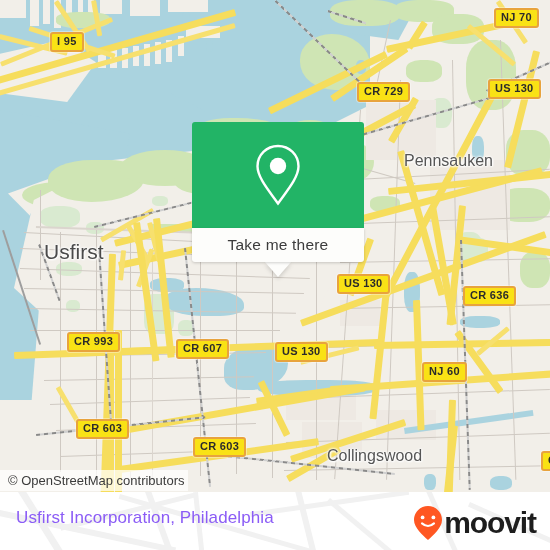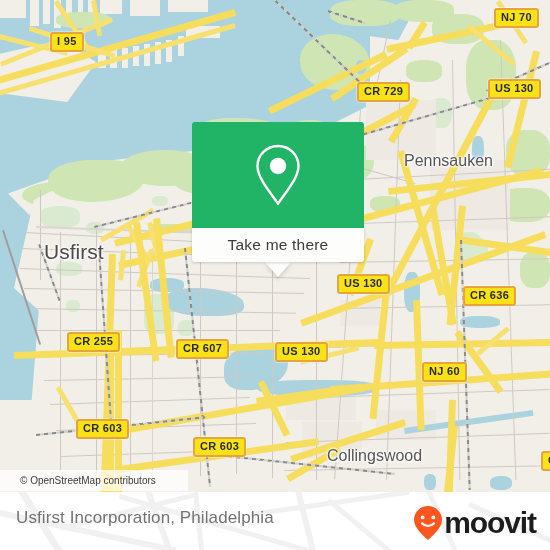--- a/index.html
+++ b/index.html
@@ -39,21 +39,21 @@
     position:absolute;color:#555;font-size:16px;white-space:nowrap;
     font-family:"Liberation Sans",sans-serif;
     text-shadow:0 0 3px #fff,0 0 3px #fff,0 0 2px #fff,1px 1px 2px #fff;
   }
   .place.big{font-size:21px;color:#4a4a4a;}
 
   
   .attrib{
     position:absolute;left:0;top:470px;width:188px;height:21px;
     background:rgba(255,255,255,.72);
-    font-size:10px;color:#3b3b3b;line-height:21px;padding-left:20px;
+    font-size:13px;color:#3b3b3b;line-height:21px;padding-left:8px;
     box-sizing:border-box;white-space:nowrap;
   }
 
   
   .popup{position:absolute;left:192px;top:122px;width:172px;}
   .popup-head{
     height:106px;background:#22b466;border-radius:3px 3px 0 0;
     display:flex;align-items:center;justify-content:center;
   }
   .popup-btn{
@@ -67,21 +67,21 @@
     position:absolute;left:50%;top:140px;margin-left:-13px;
     width:0;height:0;border-left:13px solid transparent;
     border-right:13px solid transparent;border-top:15px solid #fdfdfb;
     z-index:1;filter:drop-shadow(0 2px 2px rgba(0,0,0,.16));
   }
 
   
   .footer{position:absolute;left:0;top:492px;width:550px;height:58px;background:#ffffff;overflow:hidden;}
   .fw{position:absolute;background:#f1f1f1;transform-origin:0 0;}
   .foot-title{
-    position:absolute;left:16px;top:16px;font-size:17px;color:#737373;
+    position:absolute;left:16px;top:16px;font-size:17px;color:#8b5cf6;
     white-space:nowrap;letter-spacing:.1px;
   }
   .logo{position:absolute;right:14px;top:13px;display:flex;align-items:center;}
   .logo-text{font-size:30px;font-weight:bold;color:#1d1d1d;letter-spacing:-1.1px;line-height:30px;}
 </style>
 </head>
 <body>
 
 <div id="app">
 
@@ -300,21 +300,21 @@
     <div class="railw" style="left:276px;top:0px;width:120px;transform:rotate(44deg);"></div>
     <div class="railw" style="left:328px;top:10px;width:40px;transform:rotate(18deg);"></div>
 
     <div>
         <div class="shield" style="left: 50px; top: 32px;">I 95</div>
         <div class="shield" style="left: 357px; top: 82px;">CR 729</div>
         <div class="shield" style="left: 488px; top: 79px;">US 130</div>
         <div class="shield" style="left: 494px; top: 8px;">NJ 70</div>
         <div class="shield" style="left: 337px; top: 274px;">US 130</div>
         <div class="shield" style="left: 463px; top: 286px;">CR 636</div>
-        <div class="shield" style="left: 67px; top: 332px;">CR 255</div>
+        <div class="shield" style="left: 67px; top: 332px;">CR 993</div>
         <div class="shield" style="left: 176px; top: 339px; text-align: right;">CR 607</div>
         <div class="shield" style="left: 275px; top: 342px;">US 130</div>
         <div class="shield" style="left: 422px; top: 362px;">NJ 60</div>
         <div class="shield" style="left: 76px; top: 419px;">CR 603</div>
         <div class="shield" style="left: 193px; top: 437px;">CR 603</div>
         <div class="shield" style="left: 541px; top: 451px;">C</div>
       </div>
 
     <div>
         <div class="place big" style="left: 44px; top: 240px;">Usfirst</div>

